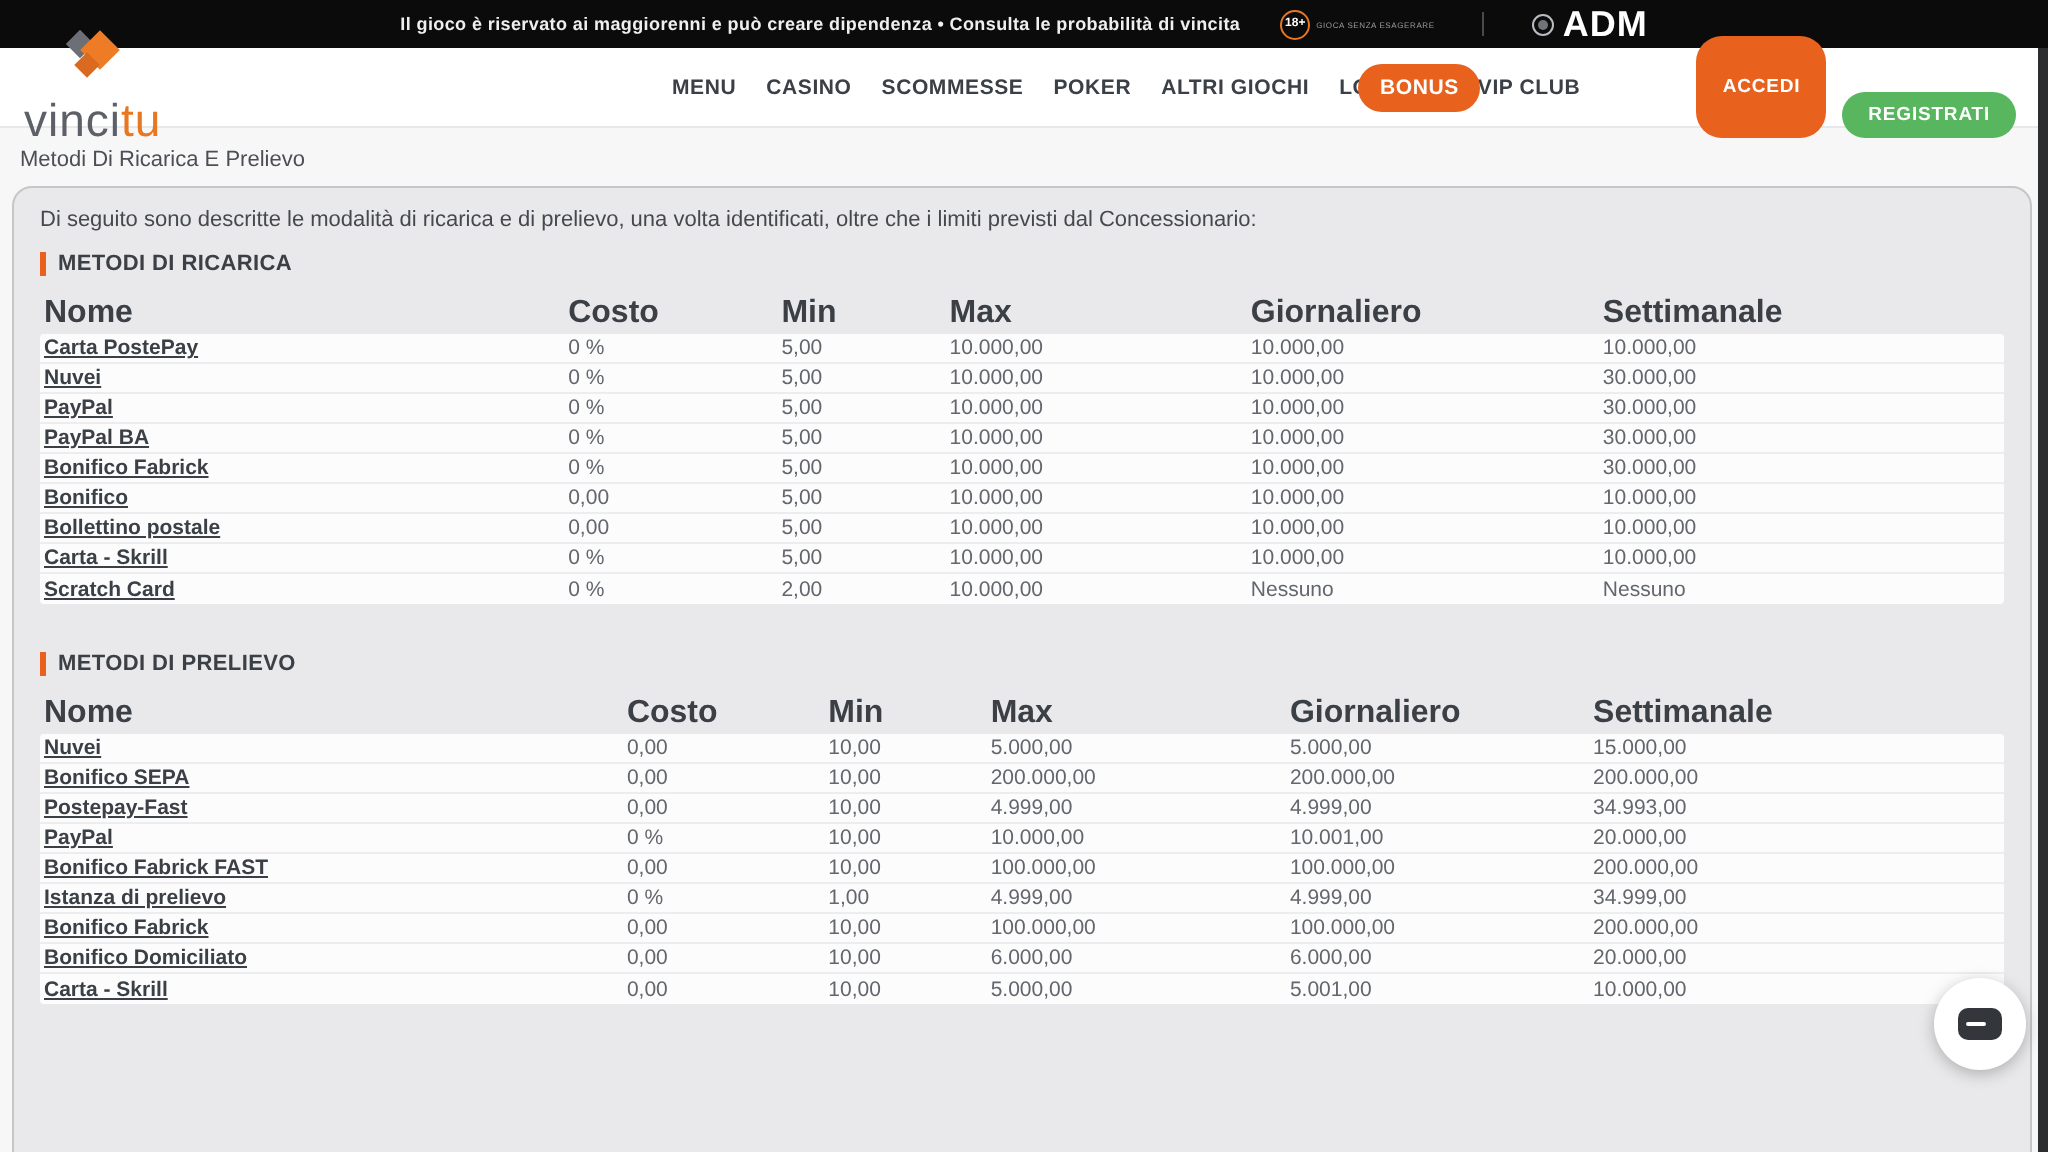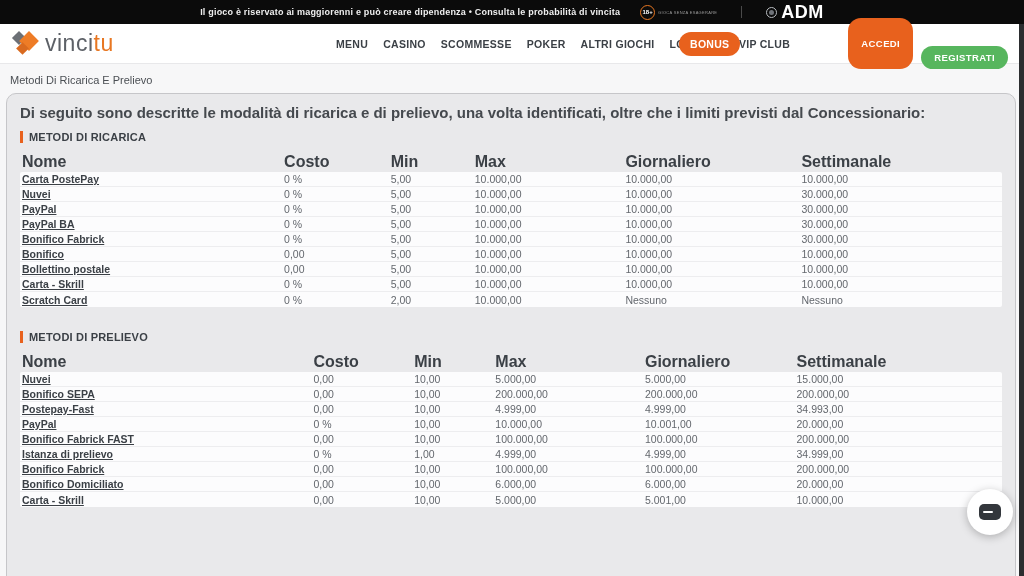--- a/index.html
+++ b/index.html
@@ -19,21 +19,21 @@
   .adm { display:flex; align-items:center; gap:4px; }
   .adm-emblem { width:11px; height:11px; border:1.5px solid #b8bcc0; border-radius:50%;
     position:relative; }
   .adm-emblem:after { content:""; position:absolute; inset:2px; border-radius:50%;
     background:#70747a; }
   .adm-text { font-size:18px; font-weight:800; letter-spacing:.5px; color:#fff; }
 
   
   .header { height:40px; background:#fff; display:flex; align-items:center;
     padding:0 12px; border-bottom:1px solid #e8e8ea; position:relative; }
-  .logo { display:flex; align-items:center; gap:6px; cursor:pointer; }
+  .logo { display:flex; align-items:center; gap:6px; cursor:pointer;flex-direction:column; }
   .logo-mark { position:relative; width:27px; height:27px; }
   .diamond { position:absolute; transform:rotate(45deg); }
   .d-gray { width:10px; height:10px; background:#6c7076; left:2px; top:3px; }
   .d-orange-big { width:14px; height:14px; background:#ee7c26; left:10px; top:4px; }
   .d-orange-small { width:9px; height:9px; background:#d96a1f; left:6px; top:14px; }
   .logo-text { font-size:23px; letter-spacing:.5px; color:#5d6167; }
   .logo-text .accent { color:#e87722; }
 
   .nav { position:absolute; left:336px; display:flex; align-items:center; gap:15px; }
   .nav-item { font-size:10.5px; font-weight:800; letter-spacing:.3px; color:#3b4046;
@@ -44,21 +44,21 @@
   .auth { position:absolute; right:16px; display:flex; gap:8px; }
   .btn { border:none; font-family:inherit; font-size:9.5px; font-weight:800;
     letter-spacing:.4px; color:#fff; padding:6px 13px; border-radius:13px; cursor:pointer; }
   .btn-accedi { background:#e8611d; }
   .btn-registrati { background:#57b65e;margin-top:28px; }
 
   
   .breadcrumb { margin:10px 0 0 10px; font-size:11px; color:#4b4f54; }
   .panel { margin:7px 8px 0 6px; background:#e9e9eb; border:1px solid #c6c6c9;
     border-radius:10px; padding:10px 13px; height:620px; }
-  .intro { font-size:15px; color:#45494e; margin-bottom:10px;font-weight:bold; }
+  .intro { font-size:11px; color:#45494e; margin-bottom:10px; }
 
   .section-title { font-size:11px; font-weight:bold; color:#3b4046;
     border-left:3px solid #e8611d; padding-left:6px; margin:4px 0 9px 0;
     letter-spacing:.2px; }
 
   .thead, .trow { display:grid; align-items:center; }
   .t1 .thead, .t1 .trow { grid-template-columns:26.8% 10.9% 8.6% 15.4% 18% 1fr; }
   .t2 .thead, .t2 .trow { grid-template-columns:29.8% 10.3% 8.3% 15.3% 15.5% 1fr; }
   .thead { height:20px; font-size:16px; font-weight:bold; color:#3b4046; padding:0 2px; }
   .tbody { background:#fcfcfd; border-radius:2px; }

